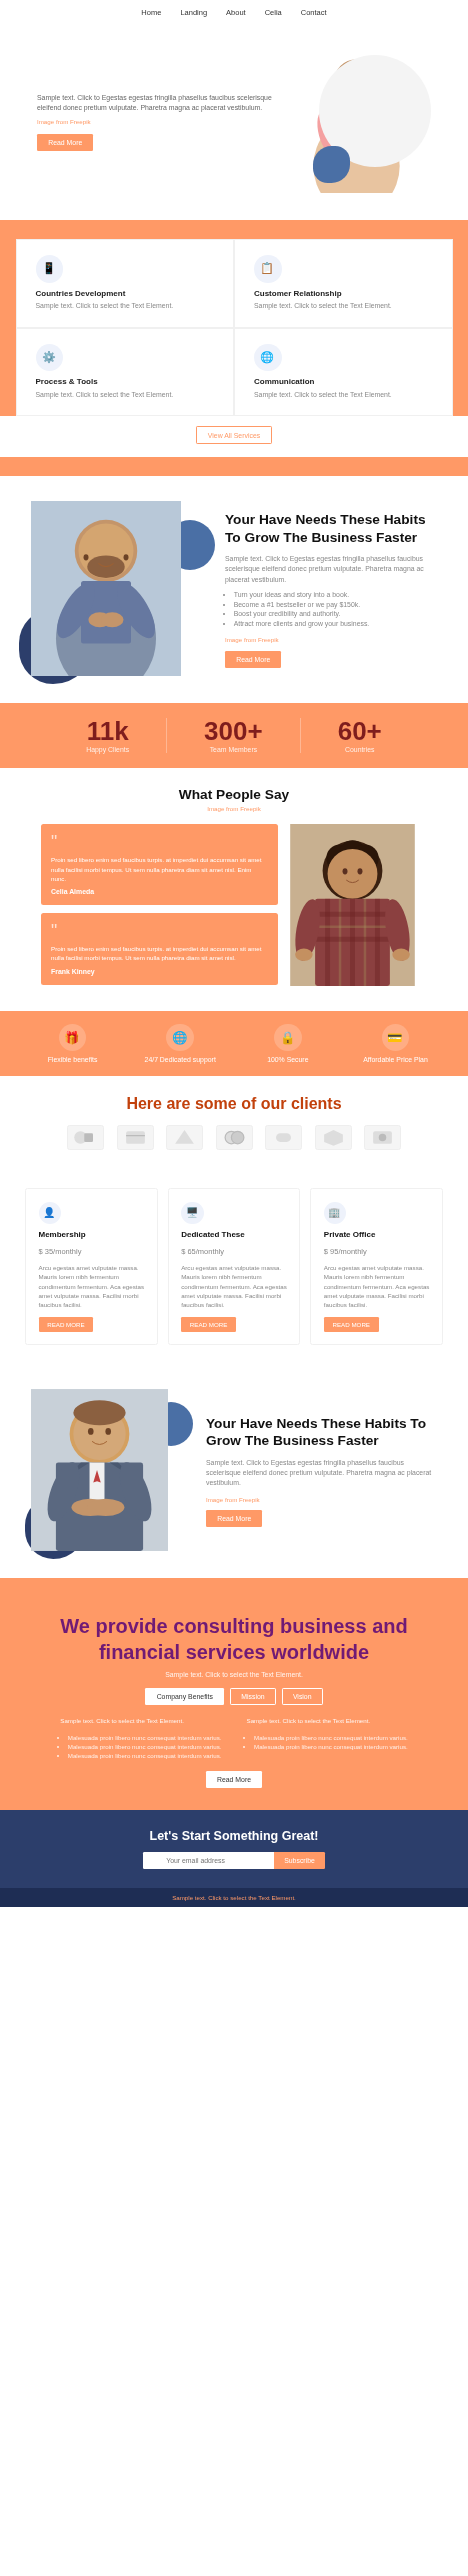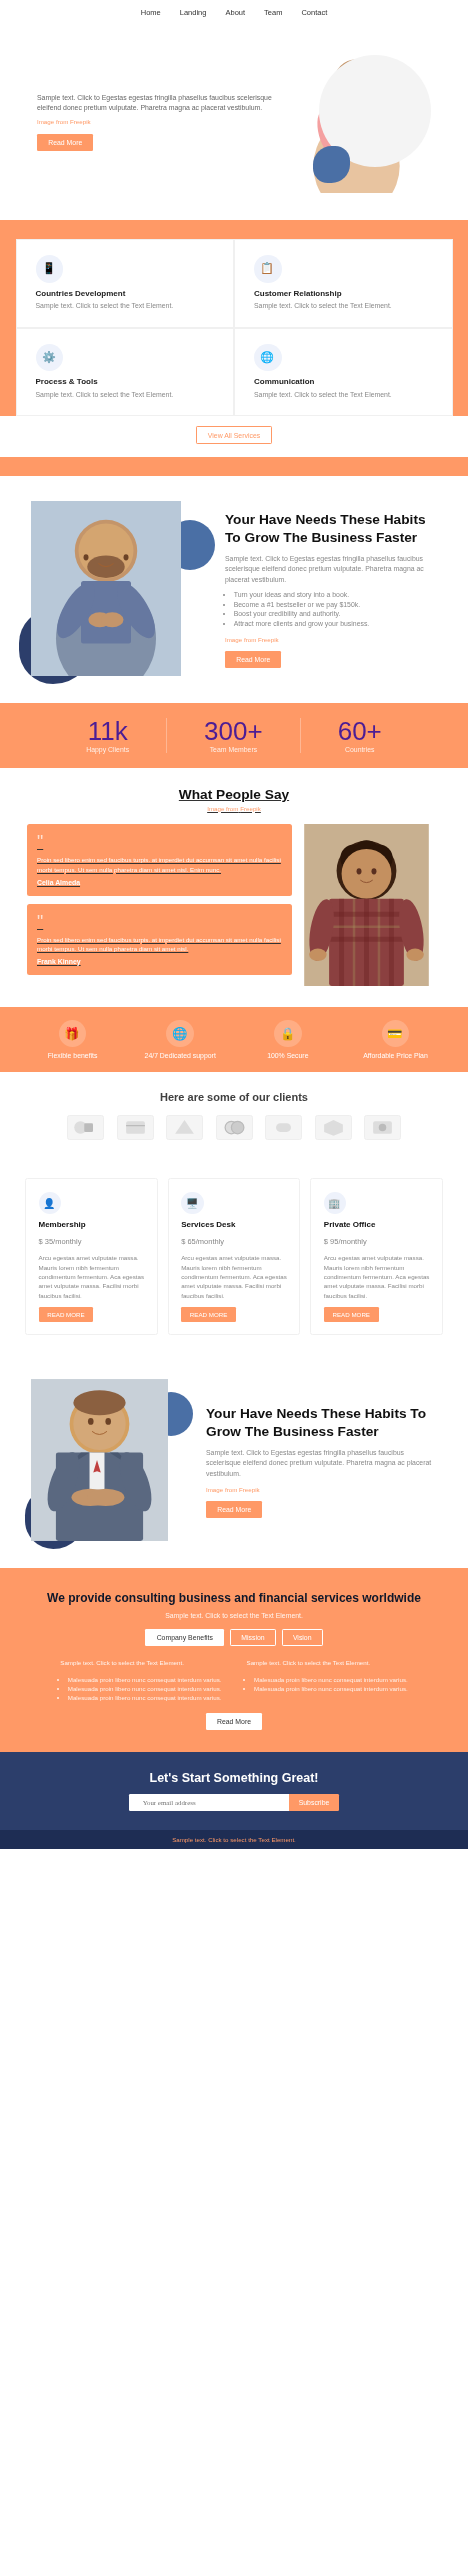--- a/index.html
+++ b/index.html
@@ -43,45 +43,45 @@
     .grow-text p { font-size: 6.9px; color: #888; line-height: 1.5; margin-bottom: 6.2px; }
     .grow-text ul { margin: 6.2px 0 8.7px 0; padding-left: 8.7px; }
     .grow-text ul li { font-size: 6.9px; color: #888; margin-bottom: 2.5px; }
     .grow-text .img-from { font-size: 6.2px; color: #999; margin-bottom: 6.2px; }
     .grow-text .img-from span { color: #f96; }
 
     
     .stats-bar { background: #f96; display: flex; justify-content: center; gap: 0; padding: 15px 0; }
     .stat-item { text-align: center; padding: 0 37px; border-right: 0.6px solid rgba(255,255,255,0.3); }
     .stat-item:last-child { border-right: none; }
-    .stat-num { font-size: 26px; font-weight: 400; color: #4c1d95; line-height: 1; }
+    .stat-num { font-size: 26px; font-weight: 700; color: #7f1d1d; line-height: 1; }
     .stat-label { font-size: 6.9px; color: rgba(255,255,255,0.85); margin-top: 2.5px; }
 
     
-    .testimonials-section { padding: 19px 2px; background: #fff; text-decoration: underline; }
+    .testimonials-section { padding: 19px 16px; background: #fff; }
     .testimonials-section h2 { text-align: center; font-size: 13.7px; font-weight: 700; color: #111; margin-bottom: 2.5px; }
     .img-from-center { text-align: center; font-size: 6.2px; color: #999; margin-bottom: 12.5px; }
     .img-from-center span { color: #f96; }
     .testimonials-layout { display: flex; gap: 0; padding: 0 25px; align-items: flex-start; }
     .testimonials-left { flex: 1; }
     .testimonial-card { background: #f96; border-radius: 2.5px; padding: 10px; margin-bottom: 7.5px; }
     .quote-mark { font-size: 17.5px; color: rgba(255,255,255,0.7); line-height: 1; margin-bottom: 3.7px; }
     .testimonial-card p { font-size: 6.2px; color: #fff; line-height: 1.5; margin-bottom: 5px; }
     .testimonial-card .author { font-size: 6.9px; font-weight: 700; color: #fff; }
     .testimonials-right { width: 137px; margin-left: 12.5px; }
 
     
     .features-row { display: flex; background: #f96; padding: 12.5px 25px; justify-content: space-around; flex-wrap: wrap; gap: 12.5px; }
     .feature-item { text-align: center; color: #fff; width: 87px; }
     .feature-icon { width: 27.5px; height: 27.5px; border-radius: 50%; background: rgba(255,255,255,0.2); margin: 0 auto 5px; display: flex; align-items: center; justify-content: center; font-size: 12.5px; }
     .feature-label { font-size: 6.9px; }
 
     
     .clients-section { padding: 19px 25px; background: #fff; text-align: center; }
-    .clients-section h2 { font-size: 11px; font-weight: 700; color: #404040; margin-bottom: 12.5px; }
+    .clients-section h2 { font-size: 16px; font-weight: 700; color: #c2410c; margin-bottom: 12.5px; }
     .clients-logos { display: flex; justify-content: center; gap: 12.5px; flex-wrap: wrap; margin-bottom: 19px; }
     .client-logo { width: 37px; height: 25px; background: #f5f5f5; border-radius: 2.5px; display: flex; align-items: center; justify-content: center; font-size: 5px; color: #aaa; border: 0.6px solid #eee; }
 
     
     .pricing-section { padding: 0 25px 19px; background: #fff; }
     .pricing-cards { display: grid; grid-template-columns: 1fr 1fr 1fr; gap: 10px; }
     .pricing-card { border: 0.6px solid #f0f0f0; padding: 12.5px; border-radius: 2.5px; }
     .pricing-icon { width: 22.5px; height: 22.5px; background: #eef2fb; border-radius: 50%; display: flex; align-items: center; justify-content: center; font-size: 10px; color: #4a6fa5; margin-bottom: 6.2px; }
     .pricing-title { font-size: 8px; font-weight: 700; color: #111; margin-bottom: 3.7px; }
     .pricing-price { font-size: 12.5px; font-weight: 800; color: #111; margin-bottom: 6.2px; }
@@ -90,51 +90,51 @@
     .btn-coral-sm { background: #f96; color: #fff; border: none; padding: 3.7px 8.7px; font-size: 6.2px; cursor: pointer; border-radius: 1.2px; }
 
     
     .grow2-section { display: flex; align-items: center; padding: 25px 31px; background: #fff; gap: 19px; }
     .grow2-person { width: 156px; flex-shrink: 0; position: relative; }
     .blob-navy2 { position: absolute; width: 62px; height: 62px; background: #2c3e6b; border-radius: 50% 40% 60% 50%; bottom: -6.2px; left: -6.2px; z-index: 0; }
     .blob-blue3 { position: absolute; width: 44px; height: 44px; background: #4a6fa5; border-radius: 50%; top: 12.5px; right: -6.2px; z-index: 0; }
 
     
     .consulting-section { background: #f96; padding: 22.5px 37px; text-align: center; }
-    .consulting-section h2 { font-size: 12px; font-weight: 800; color: #0f172a; line-height: 1.3; margin-bottom: 6.2px; }
+    .consulting-section h2 { font-size: 20px; font-weight: 800; color: #701a75; line-height: 1.3; margin-bottom: 6.2px; margin-top: 12px; }
     .consulting-section p { font-size: 6.9px; color: rgba(255,255,255,0.9); margin-bottom: 10px; }
     .consulting-btns { display: flex; justify-content: center; gap: 6.2px; margin-bottom: 12.5px; }
     .btn-white { background: #fff; color: #333; border: none; padding: 5px 11.2px; font-size: 6.9px; cursor: pointer; border-radius: 1.2px; }
     .btn-outline-white { background: transparent; color: #fff; border: 1.2px solid #fff; padding: 3.7px 10px; font-size: 6.9px; cursor: pointer; border-radius: 1.2px; }
     .consulting-list { display: flex; gap: 25px; justify-content: center; margin-bottom: 10px; }
     .consulting-col { text-align: left; }
     .consulting-col p { font-size: 6.2px; color: rgba(255,255,255,0.9); }
     .consulting-col ul { padding-left: 7.5px; }
     .consulting-col ul li { font-size: 6.2px; color: rgba(255,255,255,0.85); margin-bottom: 1.9px; }
 
     
     .footer-cta { background: #2c3e6b; padding: 19px; text-align: center; }
     .footer-cta h2 { font-size: 12.5px; font-weight: 800; color: #fff; margin-bottom: 8.7px; }
     .footer-search { display: flex; justify-content: center; gap: 0; }
-    .footer-search input { width: 160px; padding: 5px 14px; border: none; border-radius: 1.2px 0 0 1.2px; font-size: 6.9px; outline: none; font-family: Liberation Serif, serif; }
+    .footer-search input { width: 131px; padding: 5px 23px; border: none; border-radius: 1.2px 0 0 1.2px; font-size: 6.9px; outline: none; }
     .footer-search button { background: #f96; color: #fff; border: none; padding: 5px 10px; font-size: 6.9px; cursor: pointer; border-radius: 0 1.2px 1.2px 0; }
 
     
     .footer-bottom { background: #1e2d54; padding: 6.2px; text-align: center; }
     .footer-bottom p { font-size: 6.2px; color: rgba(255,255,255,0.6); }
     .footer-bottom span { color: #f96; }
   </style>
 </head>
 <body>
 
 <nav>
   <a>Home</a>
   <a>Landing</a>
   <a>About</a>
-  <a>Team</a>
+  <a>Celia</a>
   <a>Contact</a>
 </nav>
 
 <section class="hero">
   <div class="hero-text">
     <p>Sample text. Click to Egestas egestas fringilla phasellus faucibus scelerisque eleifend donec pretium vulputate. Pharetra magna ac placerat vestibulum.</p>
     <p class="img-from">
       <span>Image from</span> <span style="color:#f96">Freepik</span>
     </p>
     <button class="btn-coral">Read More</button>
@@ -365,21 +365,21 @@
       <div class="pricing-icon">👤</div>
       <div class="pricing-title">Membership</div>
       <div class="pricing-price">
         <span>$ 35</span><span>/monthly</span>
       </div>
       <p>Arcu egestas amet vulputate massa. Mauris lorem nibh fermentum condimentum fermentum. Aca egestas amet vulputate massa. Facilisi morbi faucibus facilisi.</p>
       <button class="btn-coral-sm">READ MORE</button>
     </div>
     <div class="pricing-card">
       <div class="pricing-icon">🖥️</div>
-      <div class="pricing-title">Services Desk</div>
+      <div class="pricing-title">Dedicated These</div>
       <div class="pricing-price">
         <span>$ 65</span><span>/monthly</span>
       </div>
       <p>Arcu egestas amet vulputate massa. Mauris lorem nibh fermentum condimentum fermentum. Aca egestas amet vulputate massa. Facilisi morbi faucibus facilisi.</p>
       <button class="btn-coral-sm">READ MORE</button>
     </div>
     <div class="pricing-card">
       <div class="pricing-icon">🏢</div>
       <div class="pricing-title">Private Office</div>
       <div class="pricing-price">

